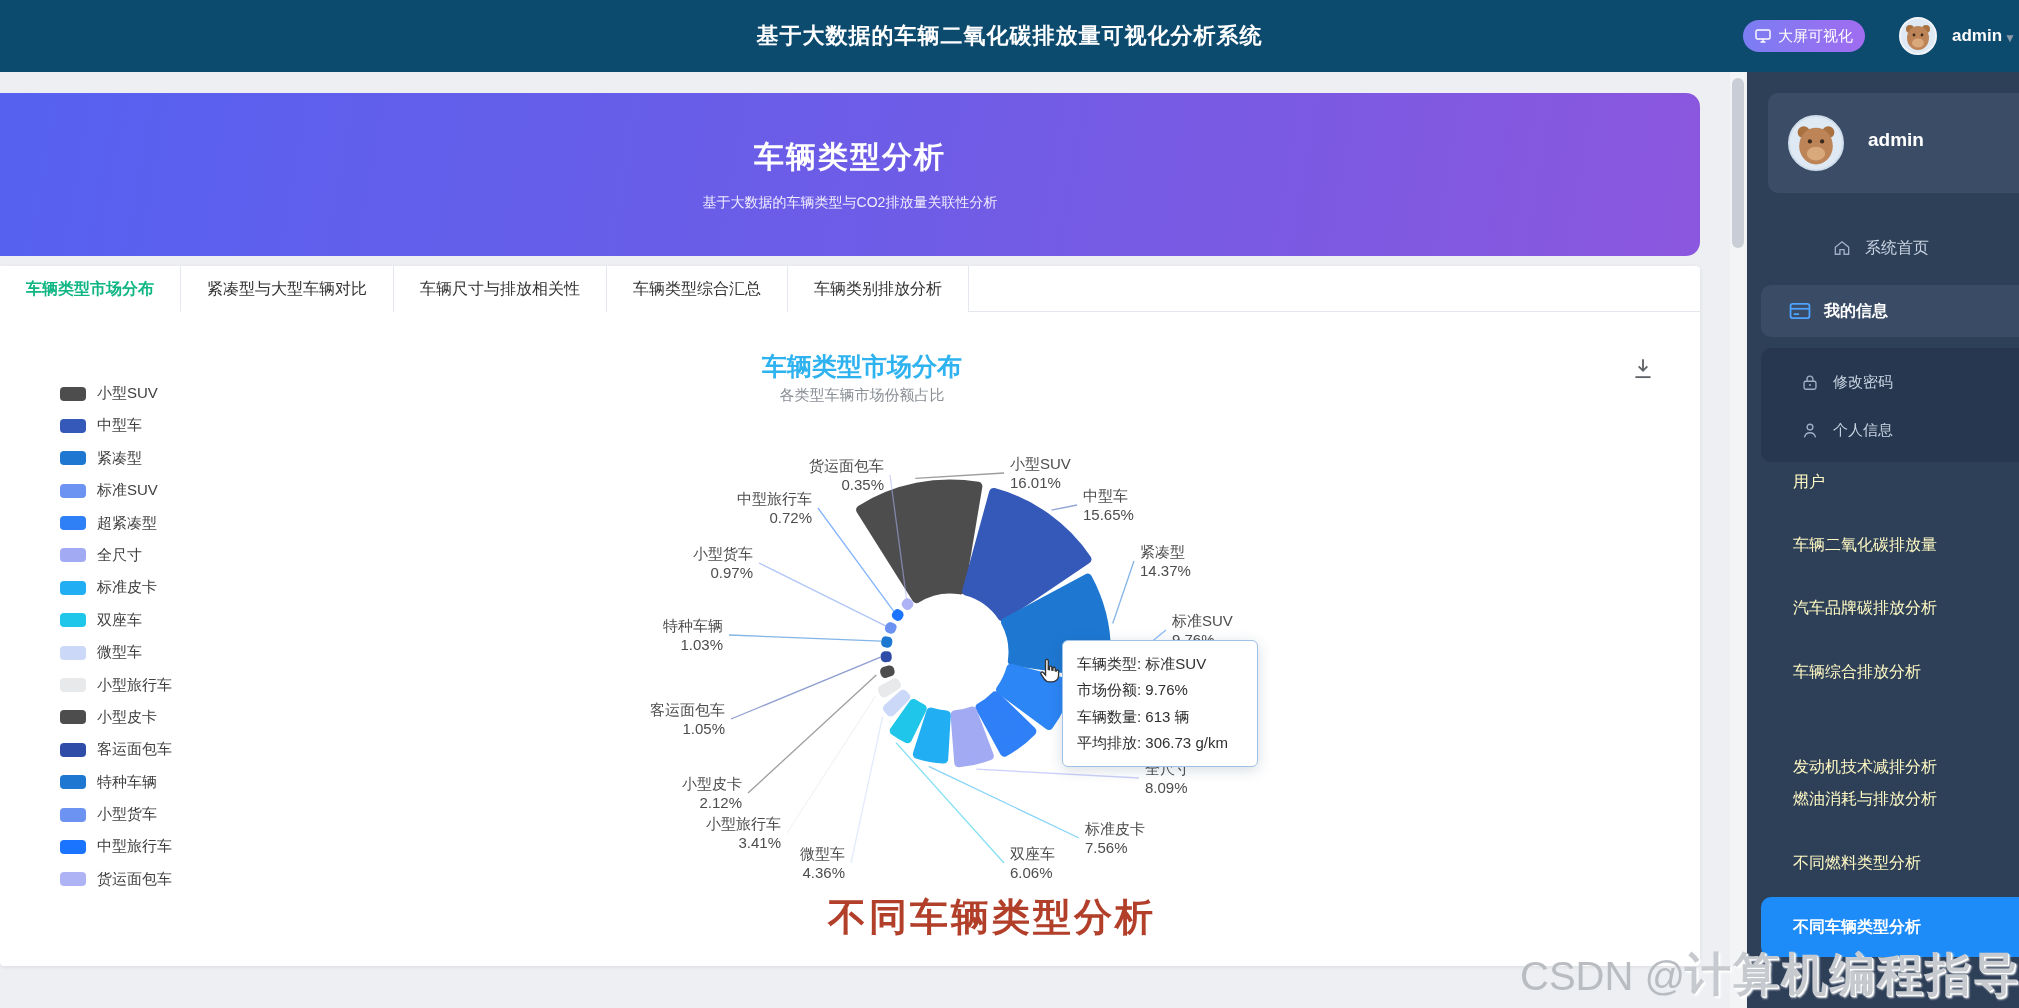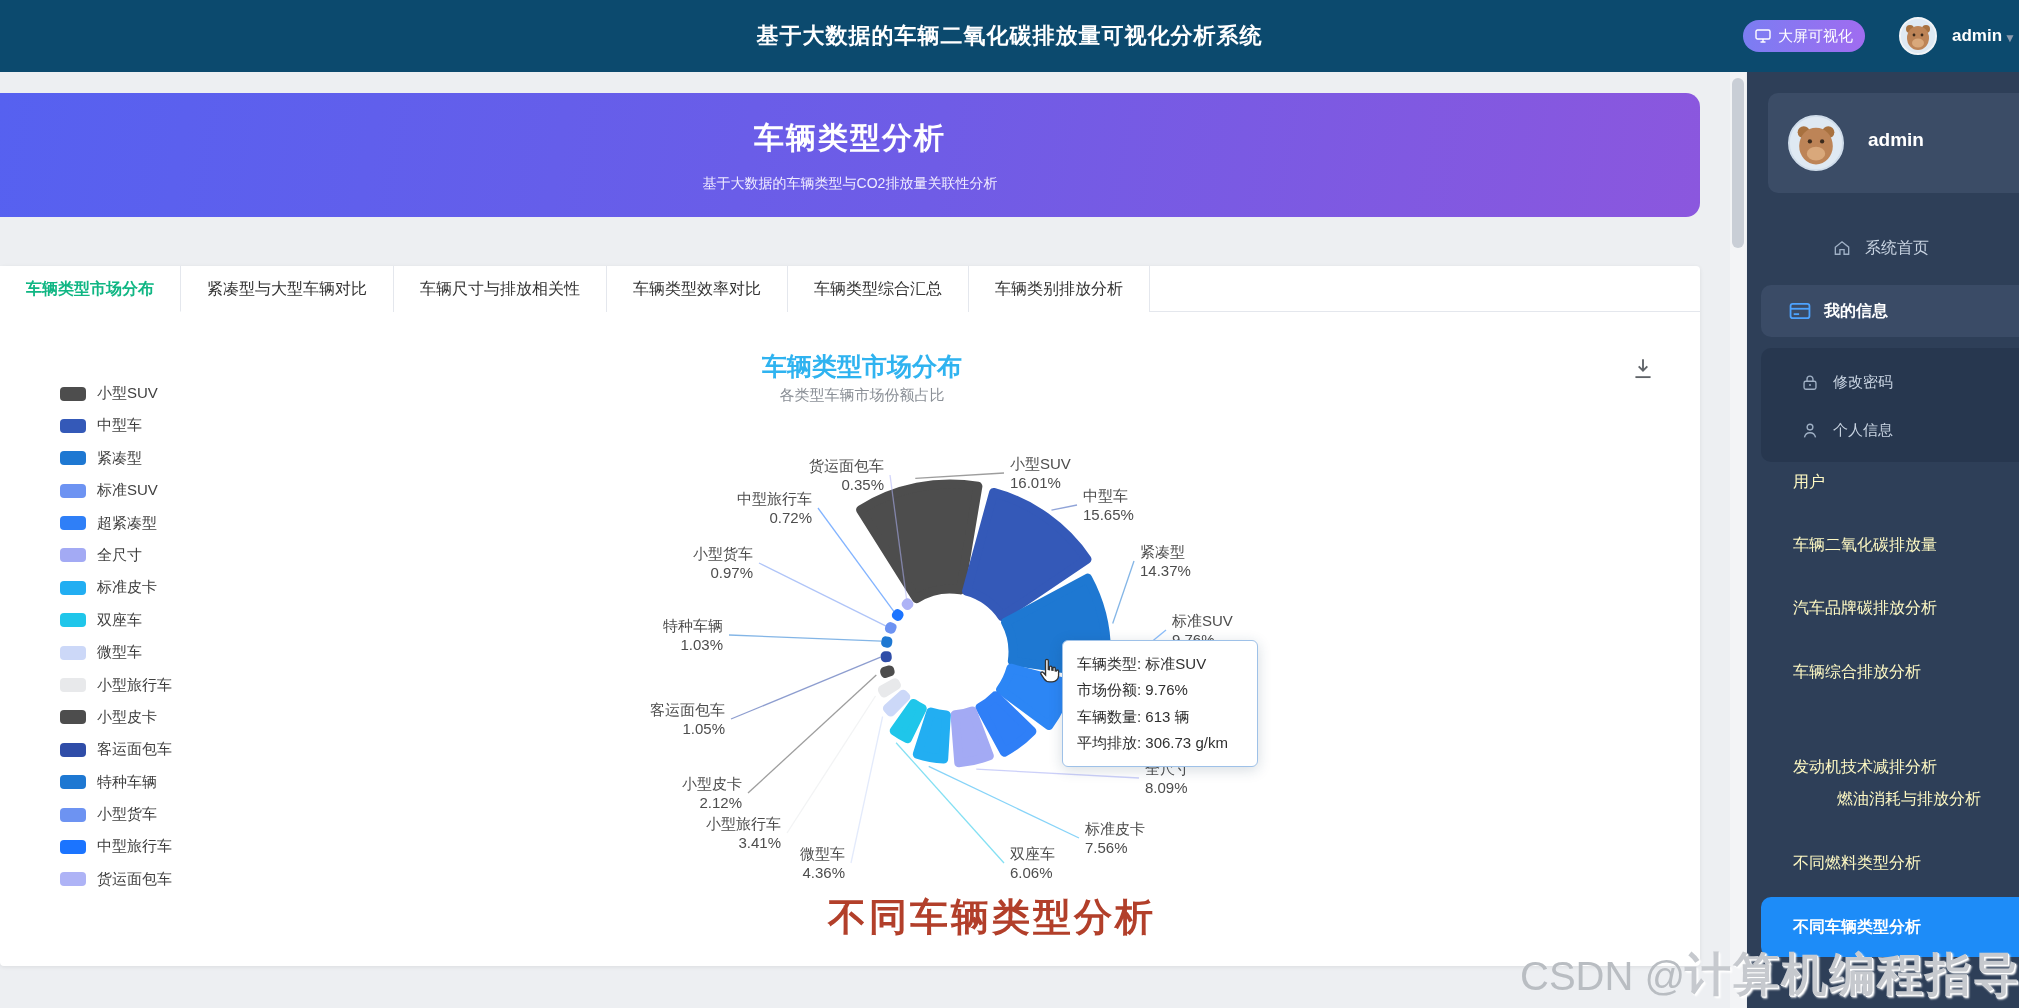--- a/index.html
+++ b/index.html
@@ -14,21 +14,21 @@
     text-align:center; color:#fff; font-size:22px; font-weight:bold; letter-spacing:1px; }
   .screen-btn { position:absolute; left:1743px; top:20px; width:122px; height:32px; border-radius:16px;
     background:linear-gradient(90deg,#7b7df2,#a06cf0); color:#fff; font-size:15px;
     display:flex; align-items:center; justify-content:center; gap:7px; cursor:pointer; border:none; }
   .nav-avatar { position:absolute; left:1899px; top:17px; width:38px; height:38px; border-radius:50%;
     border:2px solid #f2f4f7; overflow:hidden; background:#dfe9f3; }
   .nav-user { position:absolute; left:1952px; top:0; height:72px; line-height:72px; color:#fff;
     font-size:17px; font-weight:bold; }
   .nav-caret { position:absolute; left:2004px; top:31px; color:#8d9aac; font-size:12px; }
   
-  .banner { position:absolute; left:0; top:93px; width:1700px; height:124px; border-radius:0 14px 14px 0;
+  .banner { position:absolute; left:0; top:93px; width:1700px; height:163px; border-radius:0 14px 14px 0;
     background:linear-gradient(100deg,#5661f0 0%,#6f5ce6 55%,#8b57de 100%);
     display:flex; flex-direction:column; align-items:center; justify-content:center; gap:16px; }
   .banner-title { color:#fff; font-size:30px; font-weight:bold; letter-spacing:2px; }
   .banner-sub { color:#f0ecff; font-size:14px; }
   
   .card { position:absolute; left:0; top:266px; width:1700px; height:700px; background:#fff;
     border-radius:4px; box-shadow:0 1px 4px rgba(0,0,0,.08); }
   .tabbar { position:absolute; left:0; top:0; width:100%; height:46px; display:flex;
     border-bottom:1px solid #e4e7ed; }
   .tab { height:46px; line-height:45px; padding:0 26px; font-size:16px; color:#333;
@@ -122,21 +122,20 @@
 <div class="banner">
   <div class="banner-title">车辆类型分析</div>
   <div class="banner-sub">基于大数据的车辆类型与CO2排放量关联性分析</div>
 </div>
 
 <div class="card">
   <div class="tabbar">
       <div class="tab active">车辆类型市场分布</div>
       <div class="tab">紧凑型与大型车辆对比</div>
       <div class="tab">车辆尺寸与排放相关性</div>
-      <div class="tab">车辆类型效率对比</div>
       <div class="tab">车辆类型综合汇总</div>
       <div class="tab">车辆类别排放分析</div>
     </div>
 </div>
 
 <div class="chart-title">车辆类型市场分布</div>
 <div class="chart-sub">各类型车辆市场份额占比</div>
 
 <div class="toolbox" title="">
   <svg width="26" height="26" viewBox="0 0 24 24">
@@ -338,21 +337,21 @@
     </div>
   </div>
 
   <div class="menu-active-rect"></div>
   <div id="side-menu-items">
       <div class="menu-plain" style="top: 410px;">用户</div>
       <div class="menu-plain" style="top: 473px;">车辆二氧化碳排放量</div>
       <div class="menu-plain" style="top: 536px;">汽车品牌碳排放分析</div>
       <div class="menu-plain" style="top: 600px;">车辆综合排放分析</div>
       <div class="menu-plain" style="top: 661px; margin-top: 34px;">发动机技术减排分析</div>
-      <div class="menu-plain" style="top: 727px; margin-left: 44px;">燃油消耗与排放分析</div>
+      <div class="menu-plain" style="top: 727px;">燃油消耗与排放分析</div>
       <div class="menu-plain" style="top: 791px;">不同燃料类型分析</div>
       <div class="menu-active-label">不同车辆类型分析</div>
     </div>
 </div>
 
 <div class="watermark">
   <span class="wm-prefix">CSDN @</span><span class="wm-name">计算机编程指导师</span>
 </div>
 
 </body></html>

